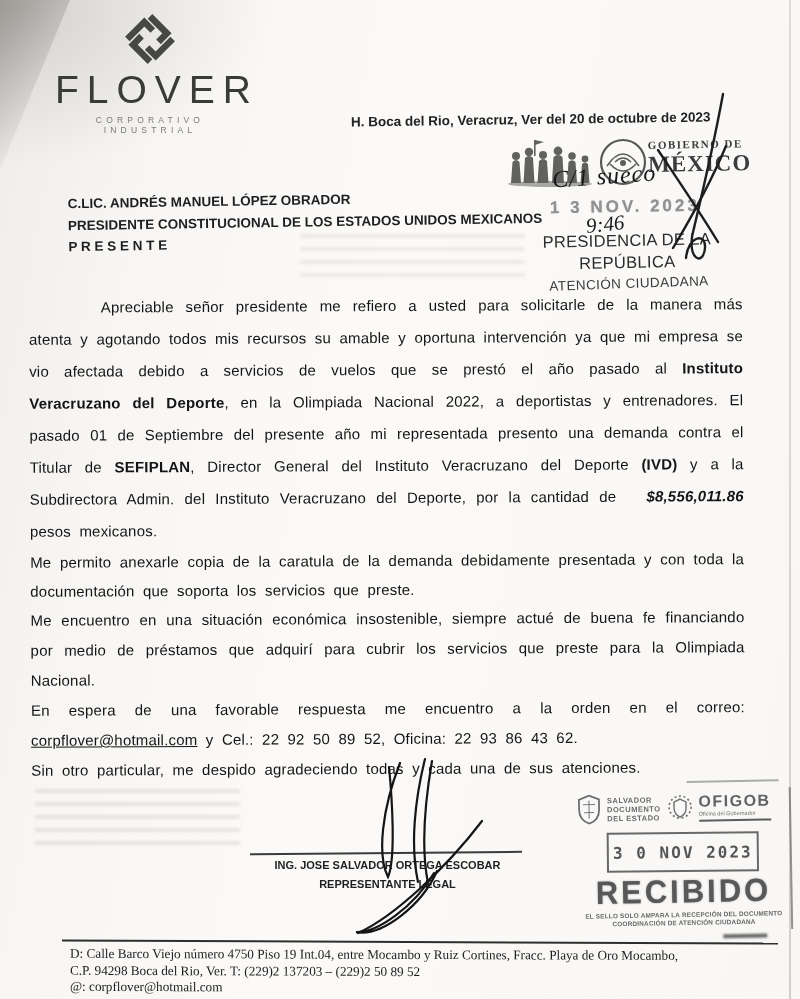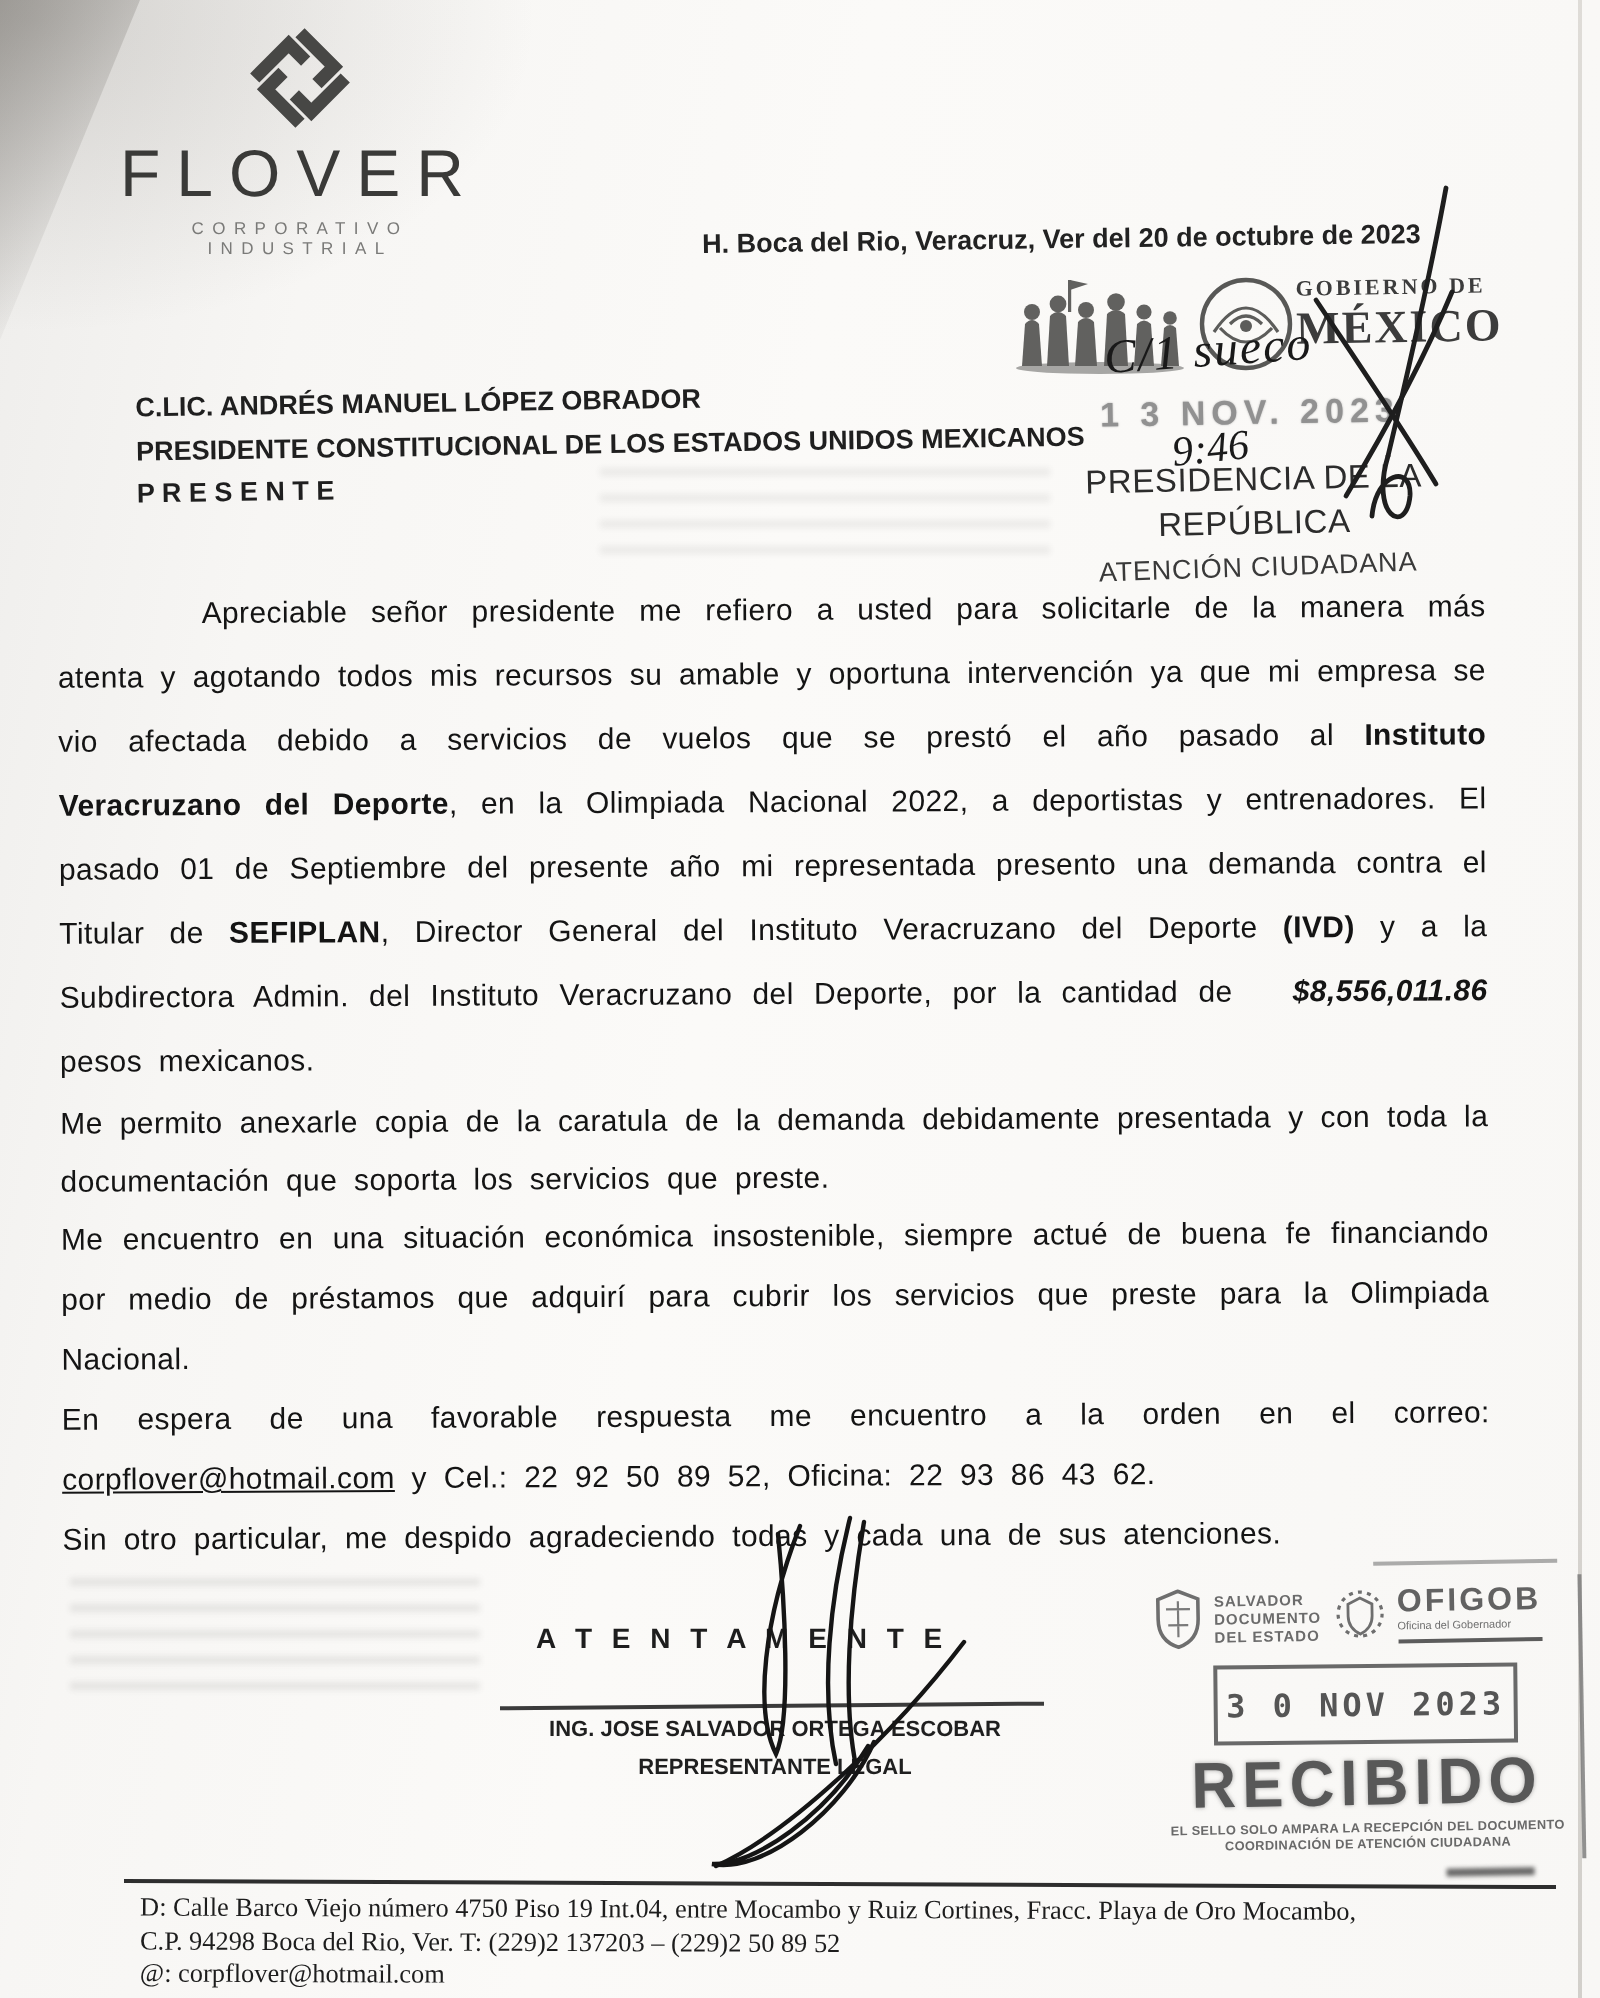--- a/index.html
+++ b/index.html
@@ -10,21 +10,21 @@
       radial-gradient(ellipse 420px 260px at 2% 1%, rgba(110,105,98,.22), rgba(110,105,98,0) 60%),
       linear-gradient(100deg,#eeedeb 0%, #f7f6f4 18%, #fbfaf8 45%, #f8f7f5 100%);
   }
   .page-edge-line{position:absolute; left:789px; top:0; width:2px; height:999px; background:linear-gradient(#d8d5d0,#c9c6c1); opacity:.8;}
   .corner-shadow{position:absolute; left:0; top:0; width:70px; height:170px;
     background:linear-gradient(125deg, rgba(90,86,80,.45), rgba(90,86,80,0) 70%);
     clip-path:polygon(0 0, 100% 0, 0 100%);}
   
   .logo-block{position:absolute; left:55px; top:6px; width:190px; text-align:center;}
   .logo-mark{display:block; margin:0 auto;}
-  .brand{font-size:33px; letter-spacing:8px; font-weight:500; color:#3a3a38; margin-top:-4px;text-align:center;}
+  .brand{font-size:39px; letter-spacing:8px; font-weight:500; color:#3a3a38; margin-top:-4px;text-align:center;}
   .tagline{font-size:8.5px; letter-spacing:4.2px; color:#7a7a78; margin-top:3px; font-weight:500;}
   .dateline{position:absolute; right:90px; top:112px; font-weight:bold; font-size:13.5px; color:#222; transform:rotate(-.8deg);}
   
   .figures-svg{position:absolute; left:506px; top:138px;}
   .eagle-svg{position:absolute; left:597px; top:136px;}
   .gob-text{position:absolute; left:648px; top:139px; font-family:"Liberation Serif",serif; color:#3c3c3c; transform:rotate(-1deg); line-height:1;}
   .gob-l1{font-size:11px; font-weight:bold; letter-spacing:1.5px;}
   .gob-l2{font-size:23px; font-weight:bold; letter-spacing:1px; margin-top:2px;}
   .hand-note{position:absolute; left:552px; top:163px; font-family:"Liberation Serif",serif; font-style:italic; font-size:24px; color:#191919; transform:rotate(-4deg); letter-spacing:1px;}
   .stamp-date{position:absolute; left:550px; top:197px; font-size:17px; font-weight:bold; letter-spacing:3px; color:#919191; text-shadow:0 0 1px rgba(140,140,140,.7); transform:rotate(-1deg);}
@@ -154,21 +154,20 @@
   <div class="bleed bleed-b"></div>
 
   <div class="body">
     <p class="p1"><span>Apreciable señor presidente me refiero a usted para solicitarle de la manera más atenta y agotando todos mis recursos su amable y oportuna intervención ya que mi empresa se vio afectada debido a servicios de vuelos que se prestó el año pasado al </span><span class="b">Instituto Veracruzano del Deporte</span><span>, en la Olimpiada Nacional 2022, a deportistas y entrenadores. El pasado 01 de Septiembre del presente año mi representada presento una demanda contra el Titular de </span><span class="b">SEFIPLAN</span><span>, Director General del Instituto Veracruzano del Deporte </span><span class="b">(IVD)</span><span> y a la Subdirectora Admin. del Instituto Veracruzano del Deporte, por la cantidad de </span><span class="bi">$8,556,011.86</span><span> pesos mexicanos.</span></p>
     <p class="p2">Me permito  anexarle copia de la caratula de la demanda debidamente presentada y con toda la documentación que soporta los servicios que preste.</p>
     <p class="p3">Me encuentro en una situación económica insostenible, siempre actué de buena fe financiando por medio de préstamos que adquirí para cubrir los servicios que preste para la Olimpiada Nacional.</p>
     <p class="p4"><span>En espera de una favorable respuesta me encuentro a la orden en el correo: </span><span class="email">corpflover@hotmail.com</span><span> y Cel.: 22 92 50 89 52, Oficina: 22 93 86 43 62.</span></p>
     <p class="p5">Sin otro particular, me despido agradeciendo todas y cada una de sus atenciones.</p>
   </div>
 
-  <div class="closing">A T E N T A M E N T E</div>
   <div class="sig-line"></div>
   <div class="sig-name-block">
     <div>ING. JOSE SALVADOR ORTEGA ESCOBAR</div>
     <div>REPRESENTANTE LEGAL</div>
   </div>
   <svg class="signature-svg" width="190" height="186" viewBox="0 0 190 186">
     <g fill="none" stroke="#151515" stroke-width="2.2" stroke-linecap="round">
       <path d="M78 6 C 60 52, 55 98, 66 120 C 74 102, 70 40, 67 10"></path>
       <path d="M103 2 C 93 42, 88 88, 96 125"></path>
       <path d="M110 4 C 103 45, 99 92, 106 126"></path>

